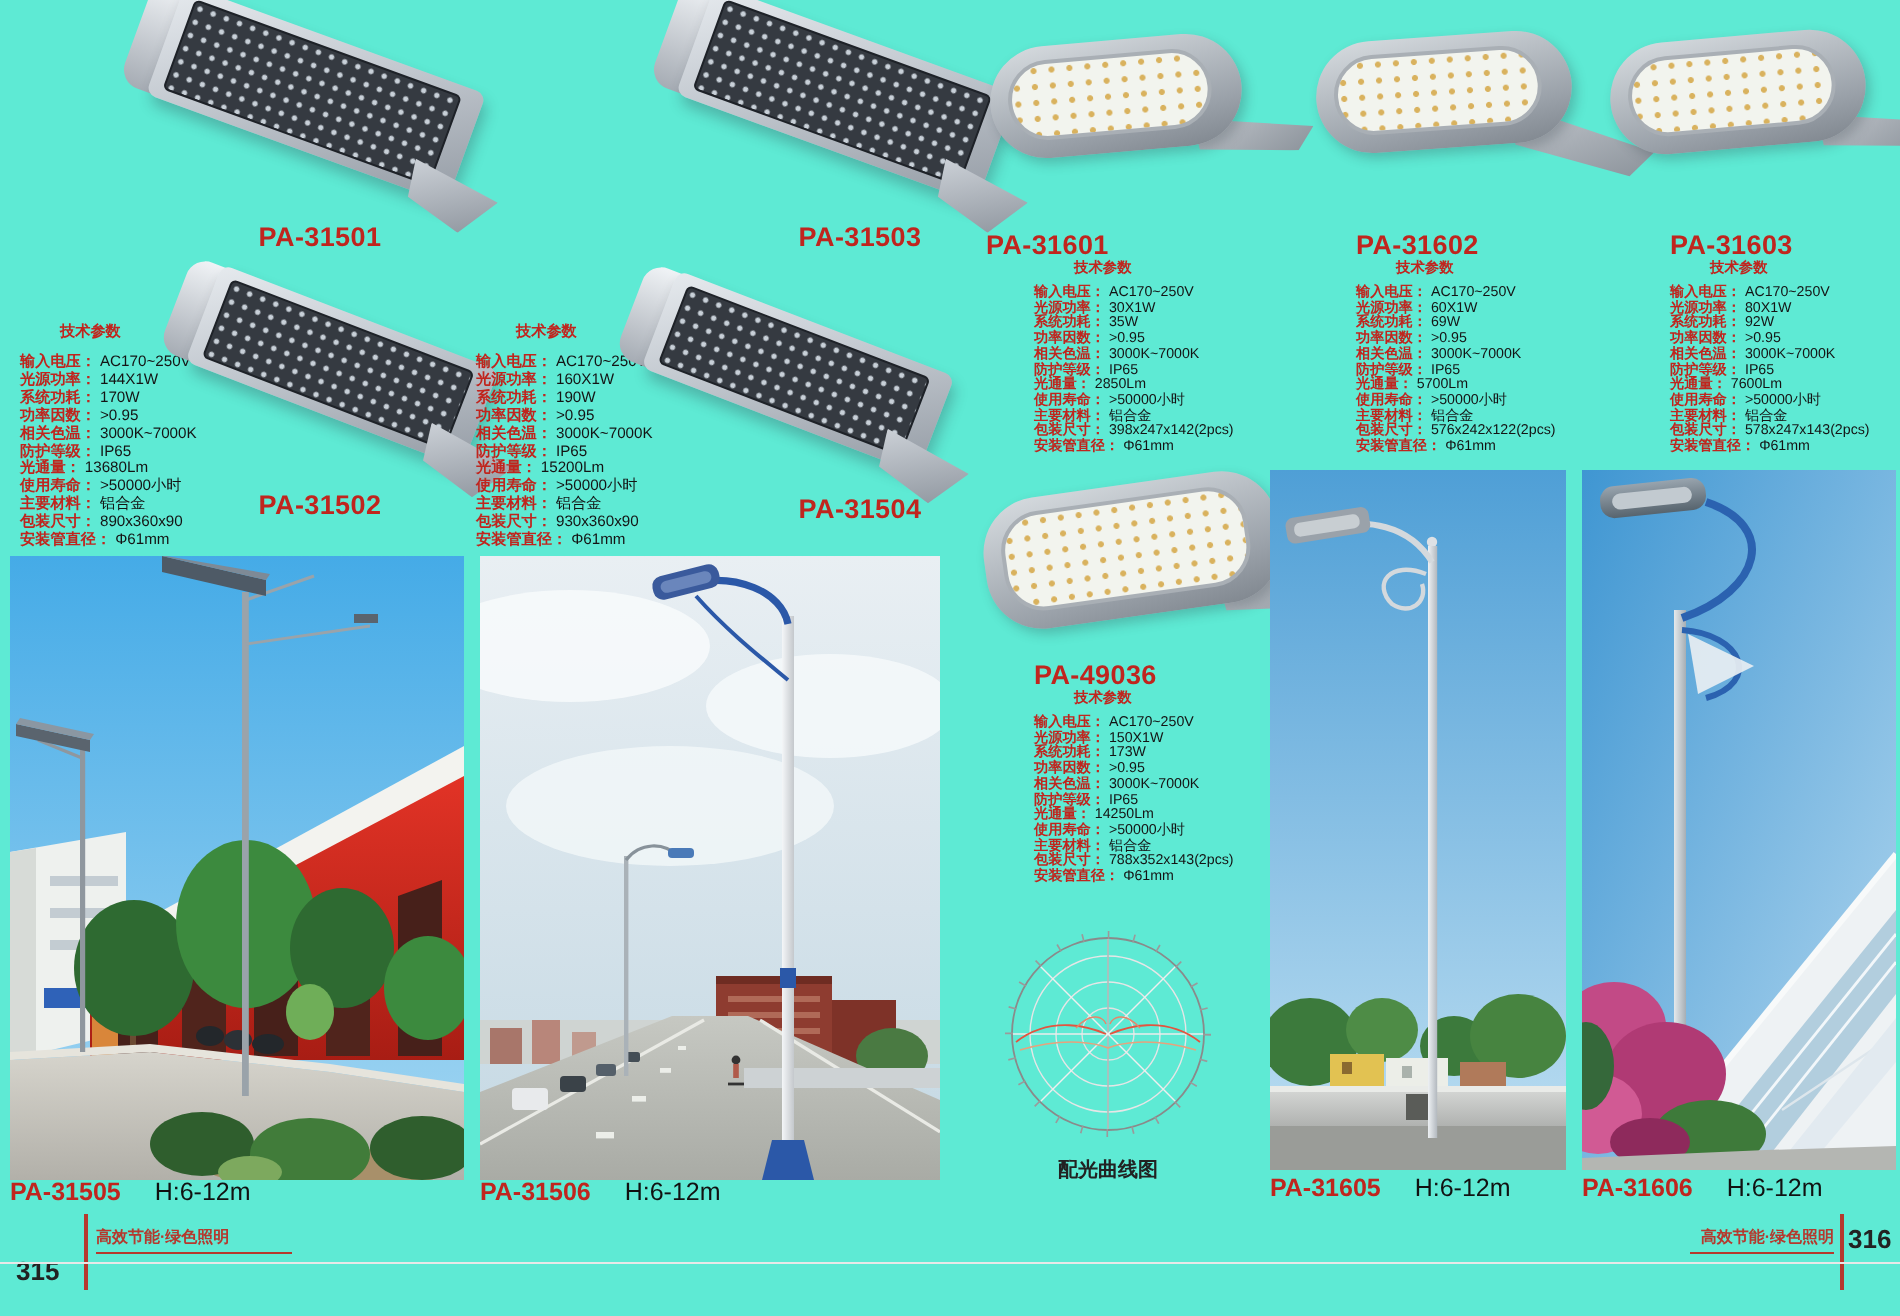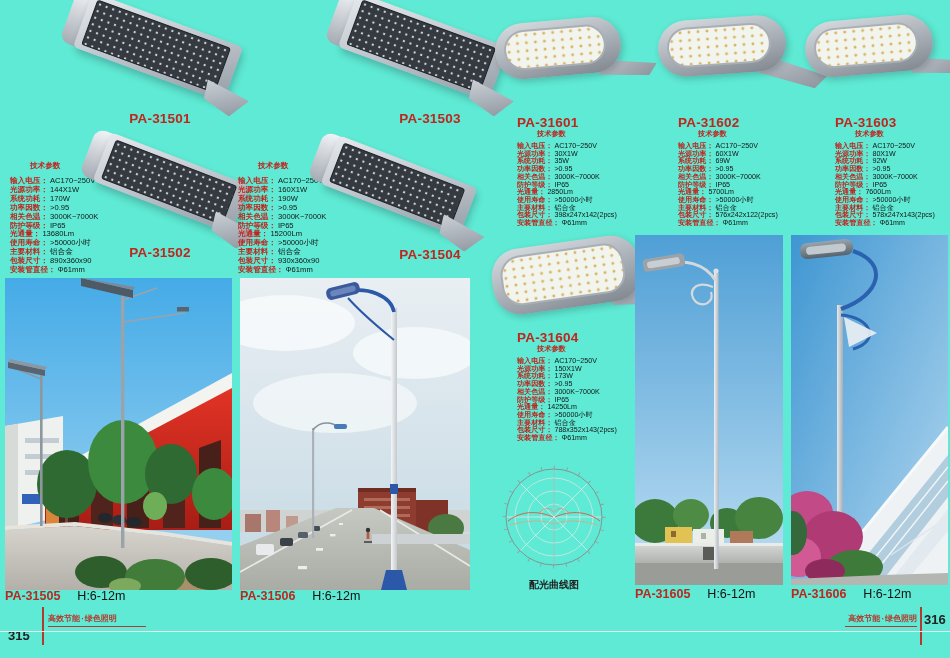--- a/index.html
+++ b/index.html
@@ -17,21 +17,21 @@
   .spec-row{display:flex;}
   .spec-label{color:#c0251e;font-weight:bold;}
   .spec-value{color:#141414;margin-left:2px;}
   .caption{position:absolute;font-size:12.5px;white-space:nowrap;}
   .cap-model{color:#c0251e;font-weight:bold;}
   .cap-height{color:#111;margin-left:17px;}
 
   
   .pageno{position:absolute;font-size:13px;font-weight:bold;color:#222;}
   .foot-rule{position:absolute;width:1.5px;height:38px;background:#b5392e;}
-  .foot-slogan{position:absolute;font-size:8px;font-weight:bold;color:#b5392e;border-bottom:1.5px solid #b5392e;padding-bottom:2px;font-family:Liberation Mono, monospace;}
+  .foot-slogan{position:absolute;font-size:8px;font-weight:bold;color:#b5392e;border-bottom:1.5px solid #b5392e;padding-bottom:2px;}
   .bottom-rule{position:absolute;left:0;top:631px;width:950px;height:1px;background:#e8e8e8;}
 
   
   .lampA{position:absolute;}
   .lampA .lbody{position:absolute;inset:0;border-radius:5px;background:linear-gradient(150deg,#e6eaee 0%,#c3c9d0 45%,#959ca5 100%);box-shadow:3px 4px 7px rgba(40,50,60,.28);}
   .lampA .lpanel{position:absolute;left:7px;top:5px;right:11px;bottom:5px;border-radius:3px;border:1px solid #1e2228;background-color:#353a41;background-image:radial-gradient(circle at 3px 3px,#c8d0d8 1.1px,rgba(0,0,0,0) 1.6px);background-size:7px 7px;}
   .lampA .lcap{position:absolute;left:-15px;top:1px;width:22px;height:calc(100% - 2px);border-radius:10px 3px 3px 10px;background:linear-gradient(180deg,#f0f3f6,#a6acb4);}
   .lampA .ltail{position:absolute;right:-24px;bottom:-12px;width:46px;height:30px;background:linear-gradient(150deg,#ced3d9,#8b929b);clip-path:polygon(0 8%,100% 30%,70% 100%,6% 72%);}
 
   
@@ -341,21 +341,21 @@
 
   <div class="pageno" style="left:8px;top:628px;">315</div>
   <div class="foot-rule" style="left:42px;top:607px;"></div>
   <div class="foot-slogan" style="left:48px;top:613px;width:98px;">高效节能·绿色照明</div>
 
   <div class="lampB" style="left:495px;top:20px;width:126px;height:56px;transform:rotate(-5deg);">
     <div class="barm"></div>
     <div class="bhead"></div>
     <div class="bpanel"></div>
   </div>
-  <div class="model-label" style="left:517px;top:115px;text-align:right;">PA-31601</div>
+  <div class="model-label" style="left:493px;top:115px;text-align:right;">PA-31601</div>
   <div class="specblock specR" style="left:517px;top:129px;">
     <div class="spec-header">技术参数</div>
     <div class="spec-list">
         <div class="spec-row">
           <span class="spec-label">输入电压：</span>
           <span class="spec-value">AC170~250V</span>
         </div>
         <div class="spec-row">
           <span class="spec-label">光源功率：</span>
           <span class="spec-value">30X1W</span>
@@ -509,21 +509,21 @@
           <span class="spec-value">Φ61mm</span>
         </div>
       </div>
   </div>
 
   <div class="lampB" style="left:492px;top:242px;width:148px;height:66px;transform:rotate(-8deg);">
     <div class="barm" style="right:-30px;bottom:-10px;width:64px;height:30px;"></div>
     <div class="bhead"></div>
     <div class="bpanel"></div>
   </div>
-  <div class="model-label" style="left:517px;top:330px;">PA-31604</div>
+  <div class="model-label" style="left:517px;top:330px;">PA-49036</div>
   <div class="specblock specR" style="left:517px;top:344px;">
     <div class="spec-header">技术参数</div>
     <div class="spec-list">
         <div class="spec-row">
           <span class="spec-label">输入电压：</span>
           <span class="spec-value">AC170~250V</span>
         </div>
         <div class="spec-row">
           <span class="spec-label">光源功率：</span>
           <span class="spec-value">150X1W</span>

